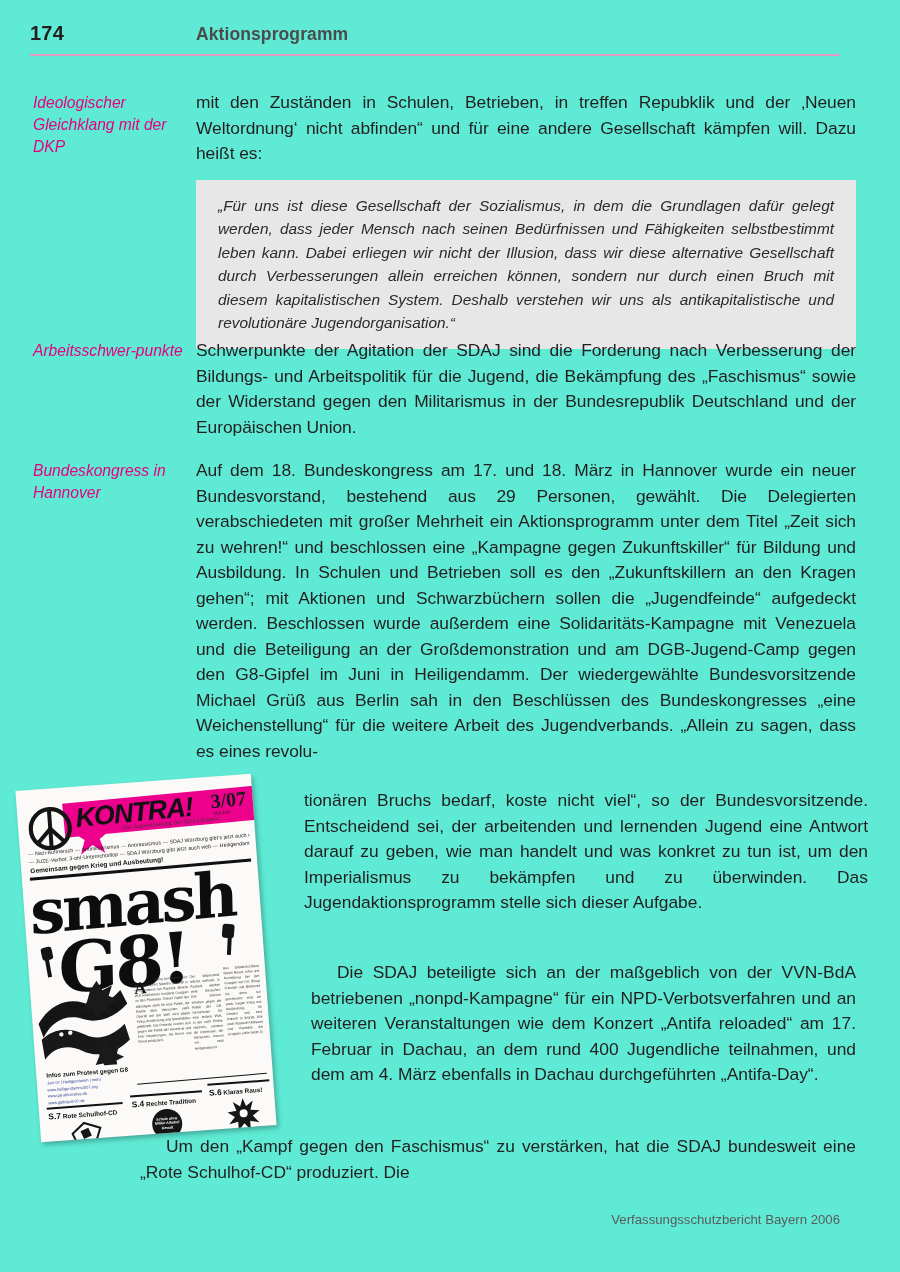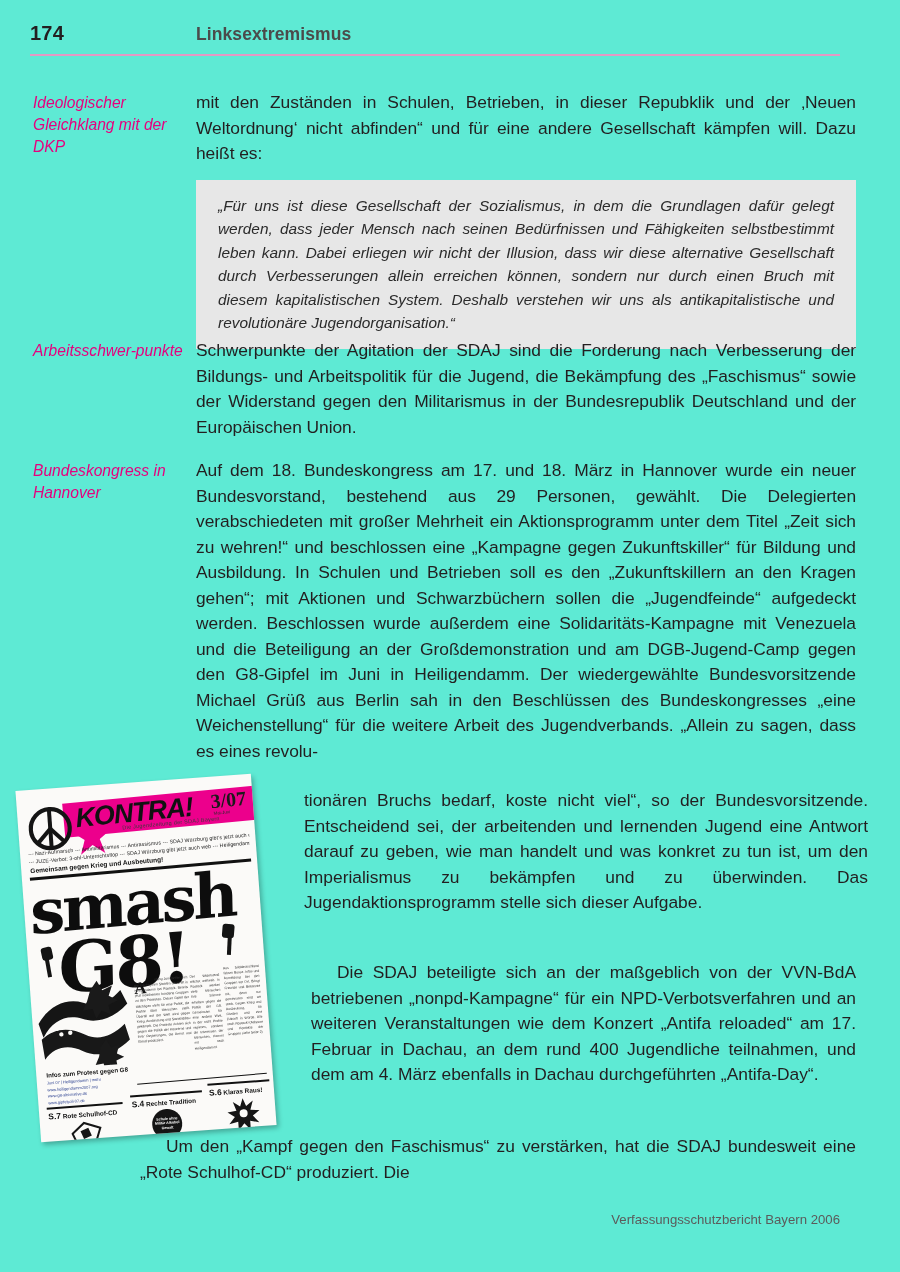--- a/index.html
+++ b/index.html
@@ -336,32 +336,32 @@
     background: #141414;
   }
 </style>
 </head>
 <body>
 
 <div id="page">
 
   <div id="page-header">
     <div class="page-number">174</div>
-    <div class="header-title">Linksextremismus</div>
+    <div class="header-title">Aktionsprogramm</div>
   </div>
   <div class="header-rule"></div>
 
   <div id="content">
 
     <div class="note" style="top:4px;">
       <span>Ideologischer Gleichklang mit der DKP</span>
     </div>
 
     <div class="body-col" style="top:2px;">
-      <p>mit den Zuständen in Schulen, Betrieben, in dieser Repubklik und der ‚Neuen Weltordnung‘ nicht abfinden“ und für eine andere Gesellschaft kämpfen will. Dazu heißt es:</p>
+      <p>mit den Zuständen in Schulen, Betrieben, in treffen Repubklik und der ‚Neuen Weltordnung‘ nicht abfinden“ und für eine andere Gesellschaft kämpfen will. Dazu heißt es:</p>
     </div>
 
     <div class="quote-block" style="top:92px;">
       <p class="q">„Für uns ist diese Gesellschaft der Sozialismus, in dem die Grundlagen dafür gelegt werden, dass jeder Mensch nach seinen Bedürfnissen und Fähigkeiten selbstbestimmt leben kann. Dabei erliegen wir nicht der Illusion, dass wir diese alternative Gesellschaft durch Verbesserungen allein erreichen können, sondern nur durch einen Bruch mit diesem kapitalistischen System. Deshalb verstehen wir uns als antikapitalistische und revolutionäre Jugendorganisation.“</p>
     </div>
 
     <div class="note" style="top:252px;">
       <span>Arbeitsschwer-punkte</span>
     </div>
 

